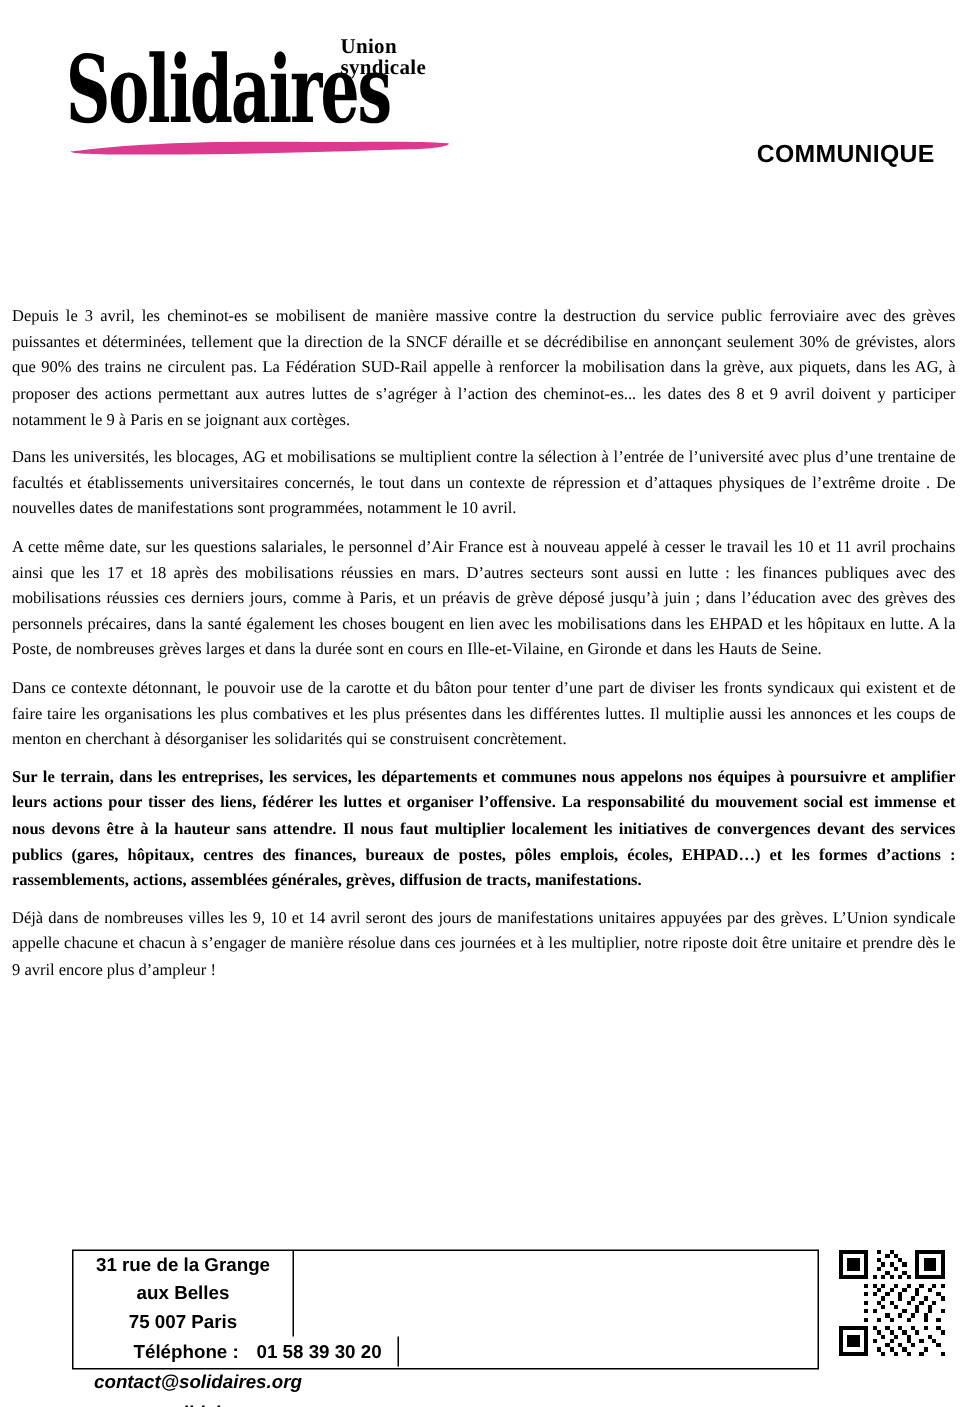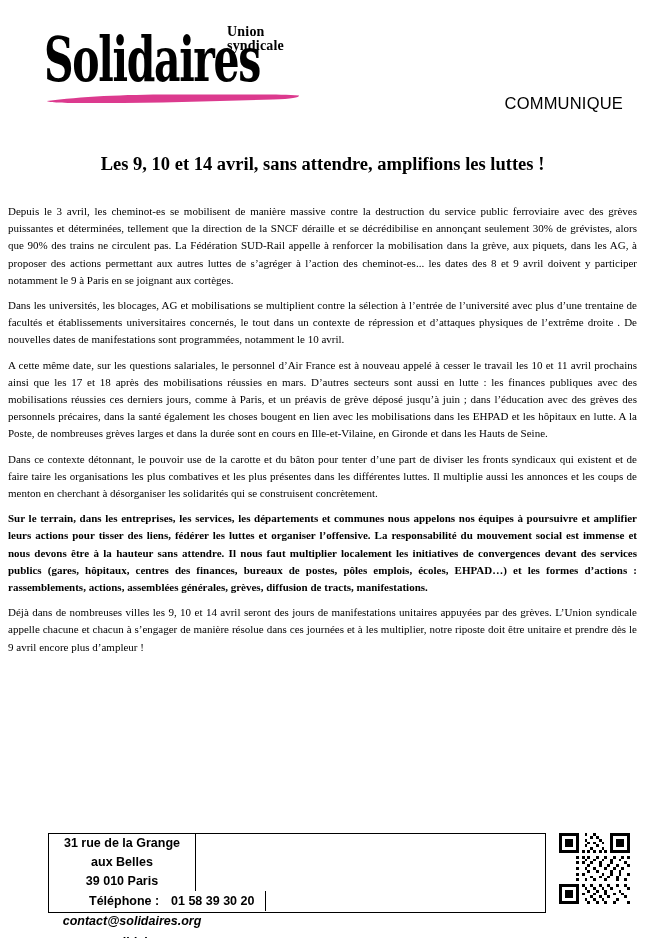--- a/index.html
+++ b/index.html
@@ -16,21 +16,21 @@
   }
   .logo-word {
     position:absolute; left:44px; top:29px;
     font-family:"DejaVu Serif", serif; font-weight:bold;
     font-size:62px; line-height:62px; letter-spacing:-2px;
     transform:scaleX(0.66); transform-origin:left top; white-space:nowrap;
   }
   .logo-stroke { position:absolute; left:43px; top:91px; }
   .kicker {
     position:absolute; right:22px; top:94px;
-    font-family:"Liberation Sans", sans-serif; font-weight:normal;
+    font-family:"Liberation Sans", sans-serif; font-weight:bold;
     font-size:16.5px; letter-spacing:0.2px;
   }
 
   
   .title {
     position:absolute; top:151px; left:0; width:100%; margin:0;
     text-align:center; font-family:"Liberation Serif", serif;
     font-weight:bold; font-size:18.5px; line-height:26px;
   }
 
@@ -75,36 +75,35 @@
     <div>Union</div>
     <div>syndicale</div>
   </div>
   <div class="logo-word">Solidaires</div>
   <svg class="logo-stroke" width="260" height="14" viewBox="0 0 260 14">
     <path d="M4 10 C 40 5, 92 3, 142 3.5 C 192 4, 232 2.5, 256 4.5 C 257 6, 250 8, 230 8.5 C 180 10, 120 12, 60 12 C 30 12.2, 5 12, 4 10 Z" fill="#dc3a8e"></path>
   </svg>
 
   <div class="kicker">COMMUNIQUE</div>
 
-  <h1 class="title">Les 9, 10 et 14 avril, sans attendre, amplifions les luttes !</h1>
 
   <main class="body">
     <p>Depuis le 3 avril, les cheminot-es se mobilisent de manière massive contre la destruction du service public ferroviaire avec des grèves puissantes et déterminées, tellement que la direction de la SNCF déraille et se décrédibilise en annonçant seulement 30% de grévistes, alors que 90% des trains ne circulent pas. La Fédération SUD-Rail appelle à renforcer la mobilisation dans la grève, aux piquets, dans les AG, à proposer des actions permettant aux autres luttes de s’agréger à l’action des cheminot-es... les dates des 8 et 9 avril doivent y participer notamment le 9 à Paris en se joignant aux cortèges.</p>
     <p>Dans les universités, les blocages, AG et mobilisations se multiplient contre la sélection à l’entrée de l’université avec plus d’une trentaine de facultés et établissements universitaires concernés, le tout dans un contexte de répression et d’attaques physiques de l’extrême droite . De nouvelles dates de manifestations sont programmées, notamment le 10 avril.</p>
     <p>A cette même date, sur les questions salariales, le personnel d’Air France est à nouveau appelé à cesser le travail les 10 et 11 avril prochains ainsi que les 17 et 18 après des mobilisations réussies en mars. D’autres secteurs sont aussi en lutte : les finances publiques avec des mobilisations réussies ces derniers jours, comme à Paris, et un préavis de grève déposé jusqu’à juin ; dans l’éducation avec des grèves des personnels précaires, dans la santé également les choses bougent en lien avec les mobilisations dans les EHPAD et les hôpitaux en lutte. A la Poste, de nombreuses grèves larges et dans la durée sont en cours en Ille-et-Vilaine, en Gironde et dans les Hauts de Seine.</p>
     <p>Dans ce contexte détonnant, le pouvoir use de la carotte et du bâton pour tenter d’une part de diviser les fronts syndicaux qui existent et de faire taire les organisations les plus combatives et les plus présentes dans les différentes luttes. Il multiplie aussi les annonces et les coups de menton en cherchant à désorganiser les solidarités qui se construisent concrètement.</p>
     <p class="bold">Sur le terrain, dans les entreprises, les services, les départements et communes nous appelons nos équipes à poursuivre et amplifier leurs actions pour tisser des liens, fédérer les luttes et organiser l’offensive. La responsabilité du mouvement social est immense et nous devons être à la hauteur sans attendre.  Il nous faut multiplier localement les initiatives de convergences devant des services publics (gares, hôpitaux, centres des finances, bureaux de postes, pôles emplois, écoles, EHPAD…) et les formes d’actions : rassemblements, actions, assemblées générales, grèves, diffusion de tracts, manifestations.</p>
     <p>Déjà dans de nombreuses villes les 9, 10 et 14 avril seront des jours de manifestations unitaires appuyées par des grèves. L’Union syndicale appelle chacune et chacun à s’engager de manière résolue dans ces journées et à les multiplier, notre riposte doit être unitaire et prendre dès le 9 avril encore plus d’ampleur !</p>
   </main>
 
   <div class="footer-table">
     <div class="footer-cell cell-address">
       <div>31 rue de la Grange</div>
       <div>aux Belles</div>
-      <div>39 010 Paris</div>
+      <div>75 007 Paris</div>
     </div>
     <div class="footer-cell cell-contact">
       <div class="contact-row">
         <span class="contact-lbl">Téléphone :</span>
         <span>01 58 39 30 20</span>
       </div>
     </div>
     <div class="footer-cell cell-web">
       <div>contact@solidaires.org</div>
       <div>www.solidaires.org</div>

